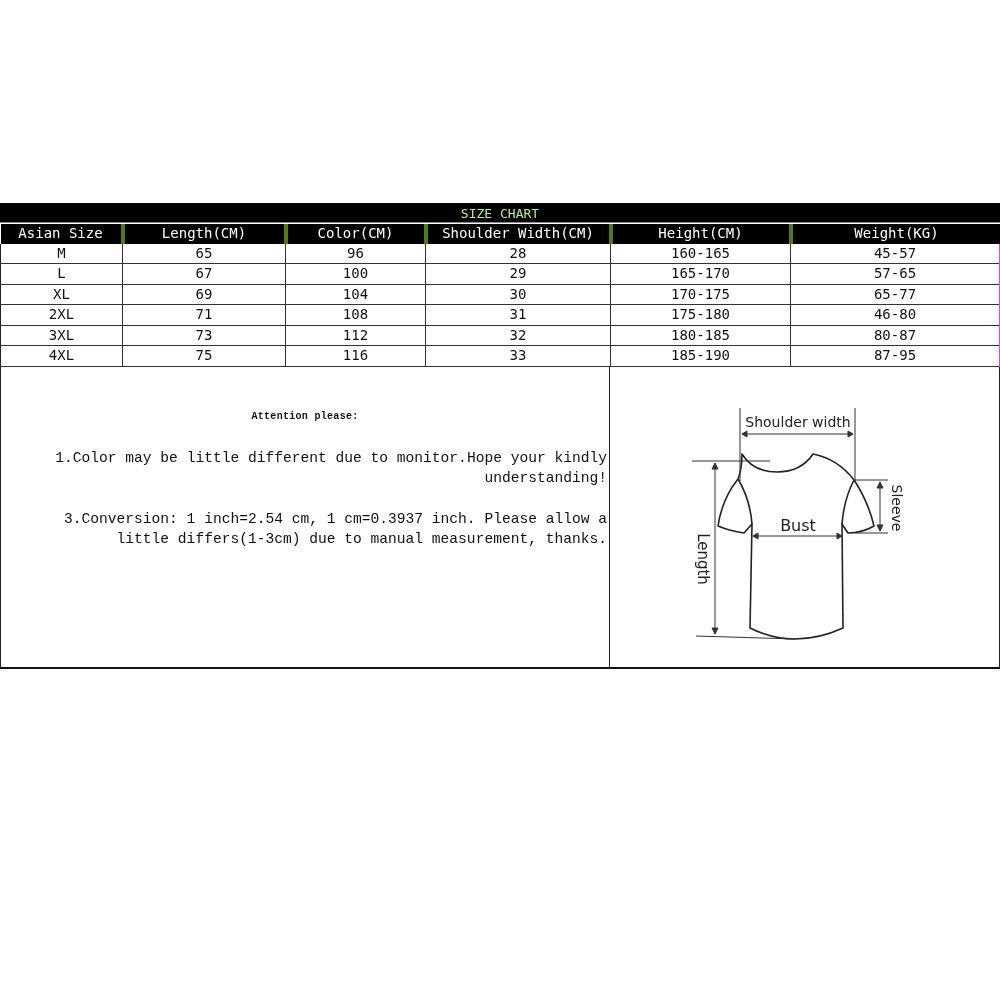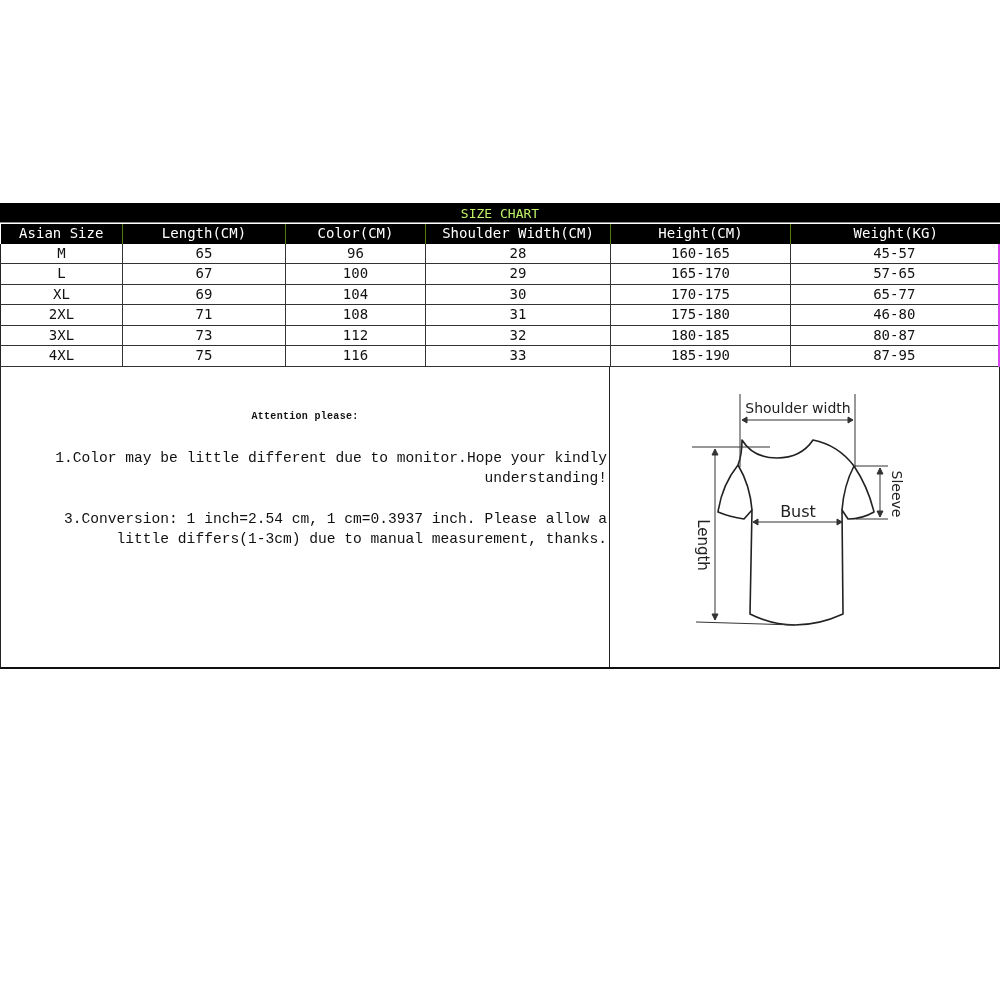--- a/index.html
+++ b/index.html
@@ -7,33 +7,33 @@
          font-family: "DejaVu Sans Mono", "Liberation Mono", monospace; color: #111; }
   .sheet { position: absolute; left: 0; top: 203px; width: 1000px; height: 466px; }
   .title-bar { position: absolute; left: 0; top: 0; width: 1000px; height: 20px;
                background: #000; color: #bef264; font-size: 13px; line-height: 21px; text-align: center;
                border-bottom: 1px solid #888; box-sizing: border-box; }
   table.size-table { position: absolute; left: 0; top: 21px; width: 1000px; border-collapse: collapse;
                      table-layout: fixed; padding-left: 12px; }
   table.size-table th, table.size-table td {
     height: 19.5px; padding: 0; text-align: center; font-size: 14px; line-height: 19px;
     font-weight: normal; white-space: nowrap; overflow: hidden; }
-  table.size-table th { background: #000; color: #fff; border-left: 1px solid #4d7c0f; }
+  table.size-table th { background: #000; color: #fff; border-left: 4px solid #4d7c0f; }
   table.size-table th:first-child { border-left: none; }
   table.size-table td { border: 1px solid #333; border-top: none; color: #111; }
   table.size-table td:first-child { border-left: 1px solid #222; }
-  table.size-table td:last-child { border-right: 6px solid #d946ef; }
+  table.size-table td:last-child { border-right: 3px solid #d946ef; }
   .bottom { position: absolute; left: 0; top: 164px; width: 1000px; height: 302px;
             border: 1px solid #222; border-top: none; border-bottom: 2px solid #111; box-sizing: border-box; }
   .notes { position: absolute; left: 0; top: 0; width: 609px; height: 100%;
            border-right: 1px solid #222; box-sizing: border-box; text-align: center;
            font-family: "Liberation Mono", "DejaVu Sans Mono", monospace; font-size: 14.6px; line-height: 20.5px; }
   .notes .heading { margin-top: 40px; font-weight: bold; font-size: 10px; letter-spacing: 0.3px; }
   .notes p { margin: 20px 2px 0 2px; text-align: right; }
-  .diagram { position: absolute; left: 609px; top: 0; width: 390px; height: 100%; }
+  .diagram { position: absolute; left: 609px; top: 14px; width: 390px; height: 100%; }
   .diagram svg { position: absolute; left: 0; top: 0; }
   .diagram-label { font-family: "DejaVu Sans", "Liberation Sans", sans-serif; fill: #222; }
 </style>
 </head>
 <body>
 
 <div class="sheet">
   <div class="title-bar">SIZE CHART</div>
 
   <table class="size-table">

